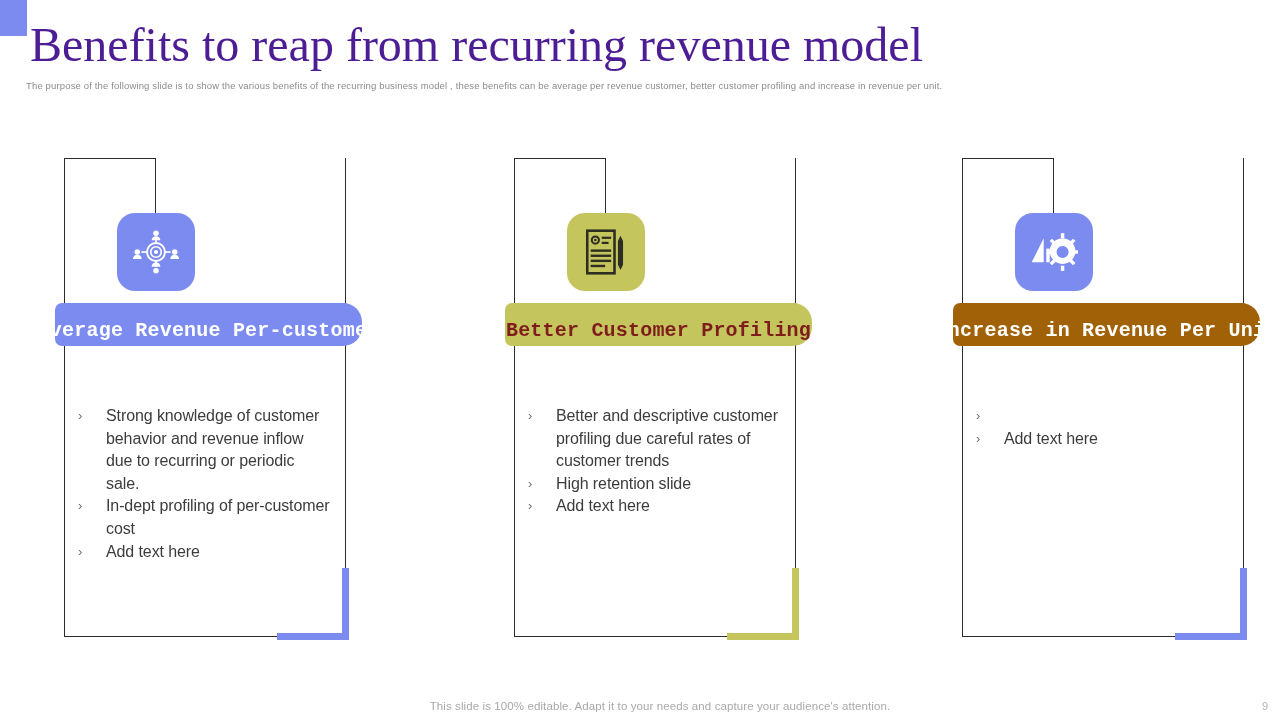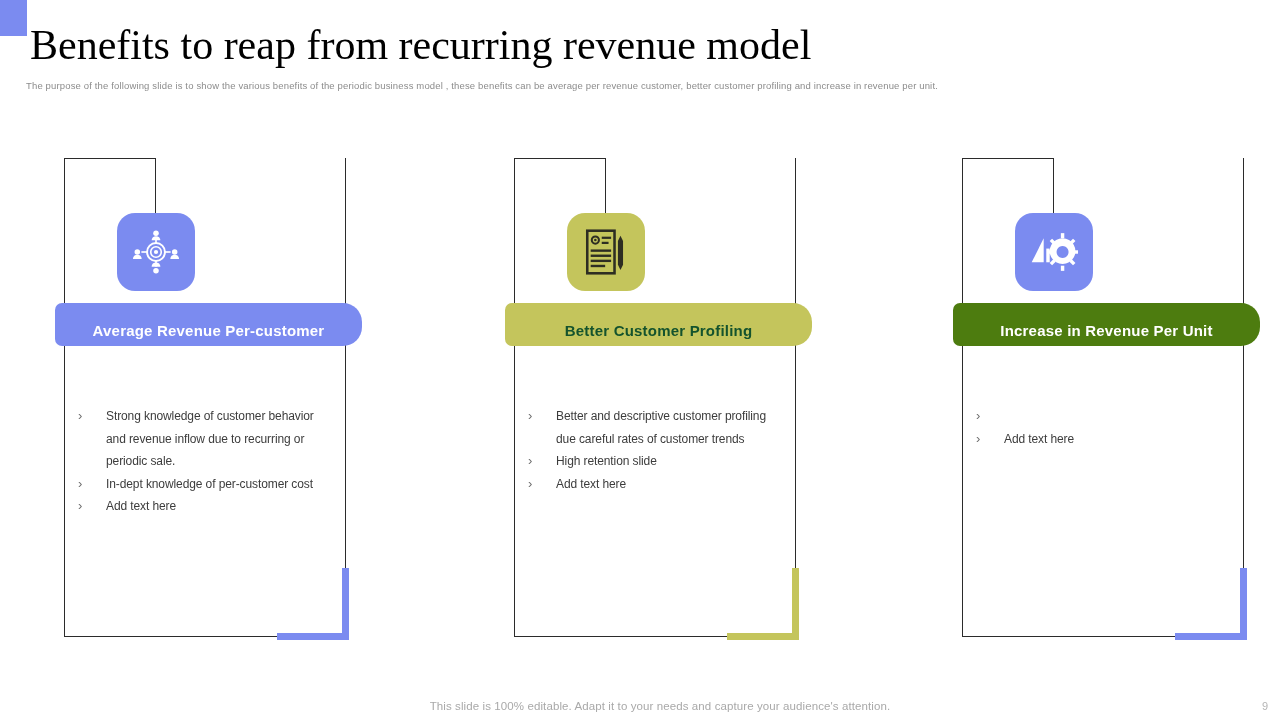--- a/index.html
+++ b/index.html
@@ -25,23 +25,23 @@
     height: 36px;
     background: #7b8bf0;
   }
 
   
   .slide-title {
     position: absolute;
     left: 30px;
     top: 20px;
     font-family: "Liberation Serif", serif;
-    font-size: 42px;
+    font-size: 48px;
     line-height: 50px;
-    color: #000000;
+    color: #4c1d95;
     letter-spacing: 0px;
     white-space: nowrap;
   }
   .slide-subtitle {
     position: absolute;
     left: 26px;
     top: 79px;
     font-size: 9.5px;
     line-height: 13px;
     color: #8c8c8c;
@@ -122,29 +122,29 @@
     left: 0px;
     top: 148px;
     width: 307px;
     height: 43px;
     border-radius: 7px 19px 19px 7px;
     display: flex;
     align-items: center;
     justify-content: center;
   }
   .banner-text {
-    font-family: Liberation Sans, sans-serif;
+    font-family: Liberation Mono, monospace;
     font-weight: bold;
-    font-size: 15px;
+    font-size: 20px;
     letter-spacing: 0.2px;
     white-space: nowrap;
     margin-top: 12px;
   }
   .banner-text.light { color: #ffffff; }
-  .banner-text.dark  { color: #14532d; }
+  .banner-text.dark  { color: #7f1d1d; }
 
   
   .bullets {
     position: absolute;
     left: 22px;
     top: 250px;
     width: 255px;
   }
   .bullet {
     display: flex;
@@ -155,21 +155,21 @@
     flex: 0 0 auto;
     width: 28px;
     font-size: 13px;
     line-height: 22.6px;
     color: #6d6d6d;
     text-align: left;
     padding-left: 1px;
   }
   .bullet-text {
     flex: 1 1 auto;
-    font-size: 12px;
+    font-size: 16px;
     line-height: 22.6px;
     color: #3c3c3c;
     letter-spacing: -0.1px;
   }
   .bullet-text b { font-weight: bold; color: #222; }
 
   
   .accent-v {
     position: absolute;
     width: 7px;
@@ -204,21 +204,21 @@
     font-size: 11px;
     color: #b5b5b5;
   }
 </style>
 </head>
 <body>
 
 <div class="corner-accent"></div>
 
 <div class="slide-title">Benefits to reap from recurring revenue model</div>
-<div class="slide-subtitle">The purpose of the following slide is to show the various benefits of the periodic business model , these benefits can be average per revenue customer, better customer profiling and increase in revenue per unit.</div>
+<div class="slide-subtitle">The purpose of the following slide is to show the various benefits of the recurring business model , these benefits can be average per revenue customer, better customer profiling and increase in revenue per unit.</div>
 
 <div class="column col-1">
   <div class="frame-top"></div>
   <div class="frame-left"></div>
   <div class="frame-right"></div>
   <div class="frame-bottom"></div>
   <div class="connector"></div>
 
   <div class="icon-tile" style="background:#7b8bf0">
     <span>
@@ -254,21 +254,21 @@
     <span class="banner-text light">Average Revenue Per-customer</span>
   </div>
 
   <div class="bullets">
     <div class="bullet">
       <span class="bullet-marker">›</span>
       <span class="bullet-text">Strong knowledge of customer behavior and revenue inflow due to recurring or periodic sale.</span>
     </div>
     <div class="bullet">
       <span class="bullet-marker">›</span>
-      <span class="bullet-text">In-dept knowledge of per-customer cost</span>
+      <span class="bullet-text">In-dept profiling of per-customer cost</span>
     </div>
     <div class="bullet">
       <span class="bullet-marker">›</span>
       <span class="bullet-text">Add text here</span>
     </div>
   </div>
 
   <div class="accent-v" style="background:#7b8bf0"></div>
   <div class="accent-h" style="background:#7b8bf0"></div>
 </div>
@@ -340,21 +340,21 @@
           <rect x="50" y="22" width="6" height="4"></rect>
           <rect x="24.5" y="9" width="4" height="6" transform="rotate(-45 26.5 12)"></rect>
           <rect x="47.5" y="33" width="4" height="6" transform="rotate(-45 49.5 36)"></rect>
           <rect x="24.5" y="33" width="4" height="6" transform="rotate(45 26.5 36)"></rect>
           <rect x="47.5" y="9" width="4" height="6" transform="rotate(45 49.5 12)"></rect>
         </g>
       </svg>
     </span>
   </div>
 
-  <div class="banner" style="background:#4d7c0f">
+  <div class="banner" style="background:#a16207">
     <span class="banner-text light">Increase in Revenue Per Unit</span>
   </div>
 
   <div class="bullets">
     <div class="bullet">
       <span class="bullet-marker">›</span>
     </div>
     <div class="bullet">
       <span class="bullet-marker">›</span>
       <span class="bullet-text">Add text here</span>

